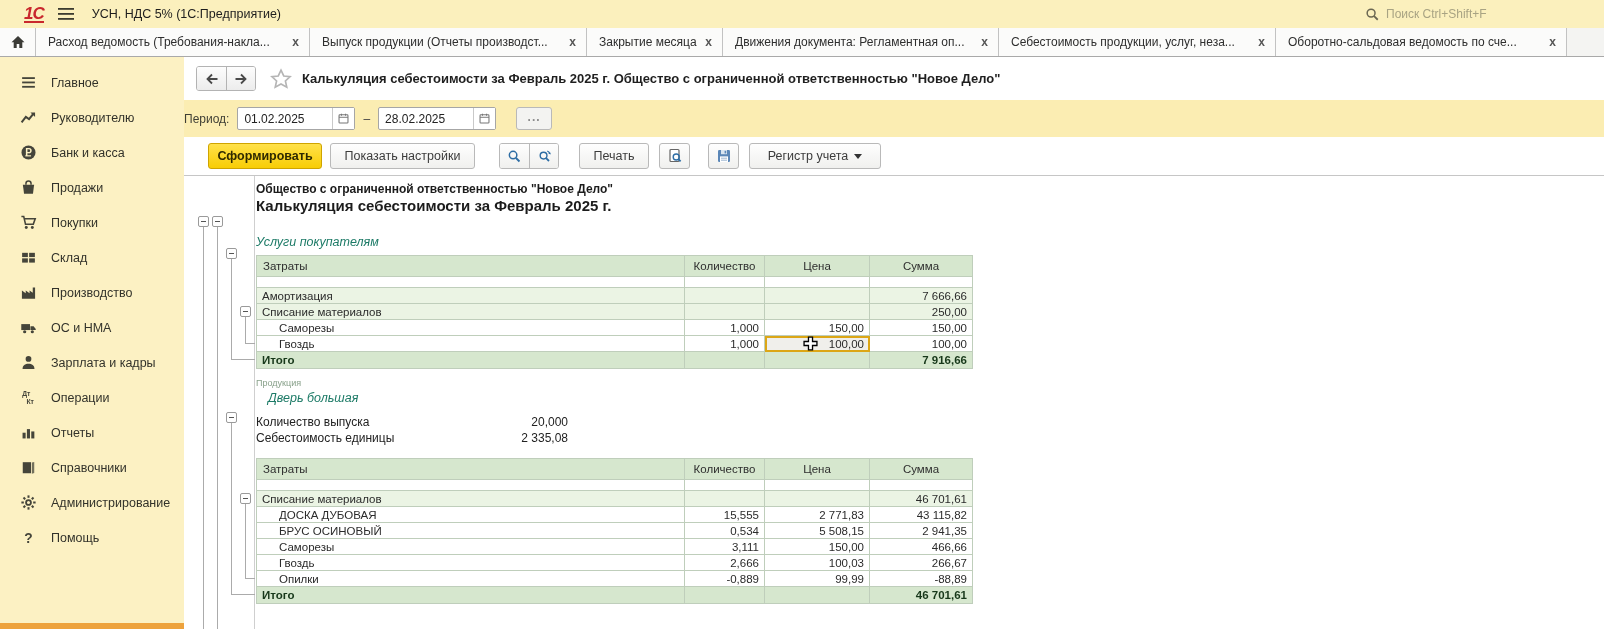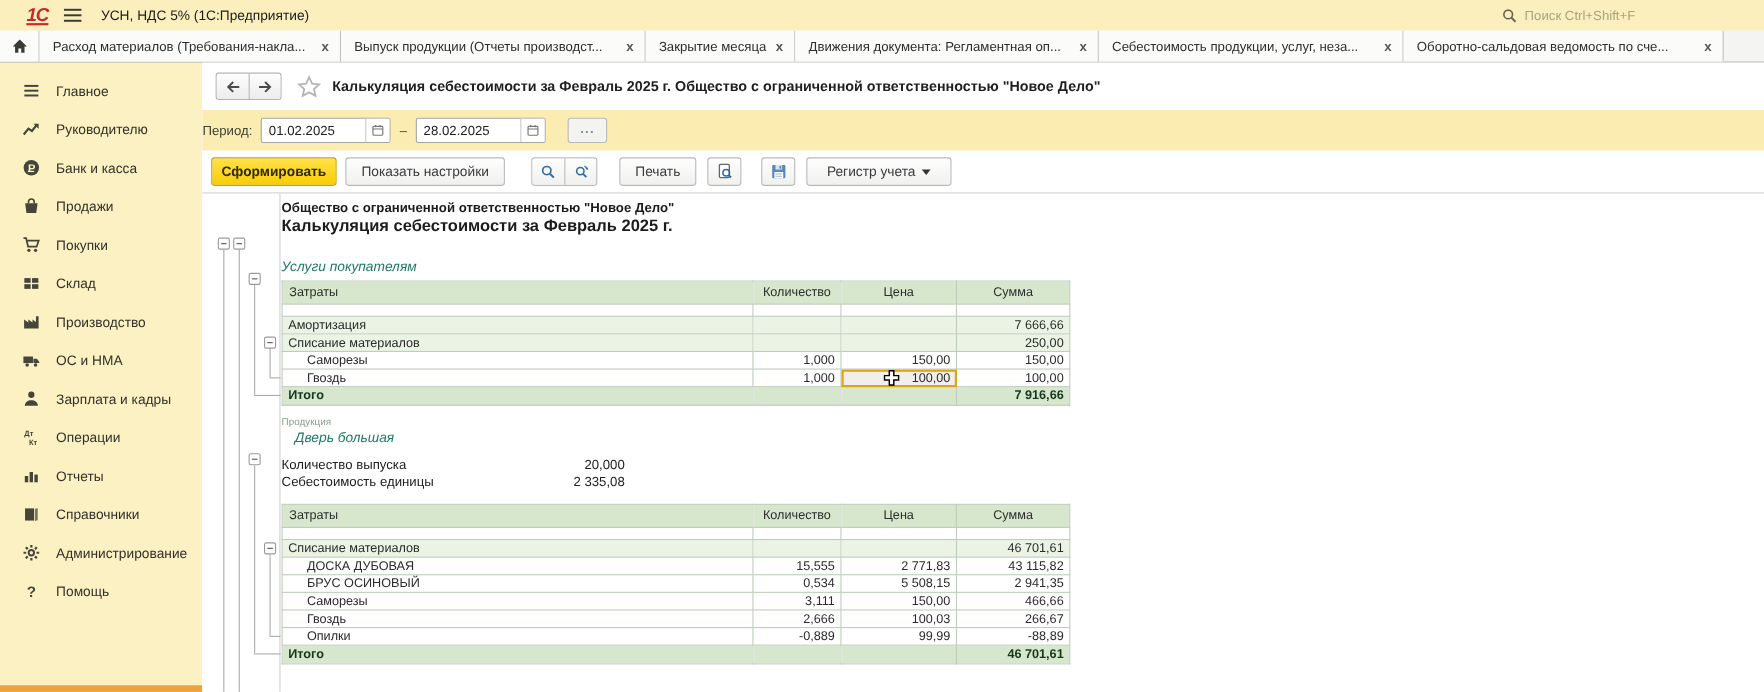--- a/index.html
+++ b/index.html
@@ -48,21 +48,21 @@
   .date-box { width:118px; height:23px; background:#fff; border:1px solid #a6a6a6; border-radius:2px;
     display:flex; align-items:center; }
   .date-box input { border:none; outline:none; flex:1; padding:0 6px; font-size:12px; color:#222; width:80px;
     font-family:"Liberation Sans",sans-serif; background:transparent; }
   .cal-btn { width:22px; height:21px; border-left:1px solid #c9c9c9; display:flex; align-items:center; justify-content:center; background:#fff; }
   .dash { color:#444; }
   .more-btn { width:36px; height:23px; margin-left:12px; background:#f3f3f1; border:1px solid #b9b9b9; border-radius:3px;
     color:#8b8b8b; text-align:center; line-height:19px; font-weight:bold; letter-spacing:1px; }
 
   
-  .toolbar { height:39px; border-bottom:1px solid #c6c6c6; display:flex; align-items:center; padding-left:8px; background:#fff; }
+  .toolbar { height:39px; border-bottom:1px solid #c6c6c6; display:flex; align-items:center; padding-left:24px; background:#fff; }
   .btn { height:26px; border:1px solid #b9b9b9; border-radius:3px; background:linear-gradient(#fefefe,#f0f0ee);
     font-size:12.5px; color:#3c3c3c; display:inline-flex; align-items:center; justify-content:center; padding:0 12px; }
   .btn-generate { background:linear-gradient(#ffe14a,#f8cd05); border-color:#cfa400; color:#2f2a00; font-weight:bold; width:114px; }
   .btn-settings { margin-left:8px; width:145px; }
   .btn-pair { display:flex; margin-left:24px; border:1px solid #b9b9b9; border-radius:3px; overflow:hidden; }
   .btn-pair .half { width:29px; height:24px; background:linear-gradient(#fefefe,#f0f0ee); display:flex; align-items:center; justify-content:center; }
   .btn-pair .half + .half { border-left:1px solid #b9b9b9; }
   .btn-print { margin-left:20px; width:70px; }
   .btn-icon { width:31px; padding:0; }
   .btn-preview { margin-left:10px; }
@@ -134,21 +134,21 @@
 </div>
 
 <div class="tabbar">
   <div class="hometab">
     <svg width="16" height="16" viewBox="0 0 16 16">
         <path d="M8 2 L14.5 8.2 H12.3 V14 H9.3 V10 H6.7 V14 H3.7 V8.2 H1.5 Z" fill="#3b3b36"></path>
       </svg>
   </div>
   <div id="tabs-holder" style="display:flex;">
       <div class="tab" style="width: 274px;">
-        <span class="tab-label">Расход материалов (Требования-накла...</span>
+        <span class="tab-label">Расход ведомость (Требования-накла...</span>
         <span class="tab-close">x</span>
       </div>
       <div class="tab" style="width: 277px;">
         <span class="tab-label">Выпуск продукции (Отчеты производст...</span>
         <span class="tab-close">x</span>
       </div>
       <div class="tab" style="width: 136px;">
         <span class="tab-label">Закрытие месяца</span>
         <span class="tab-close">x</span>
       </div>

